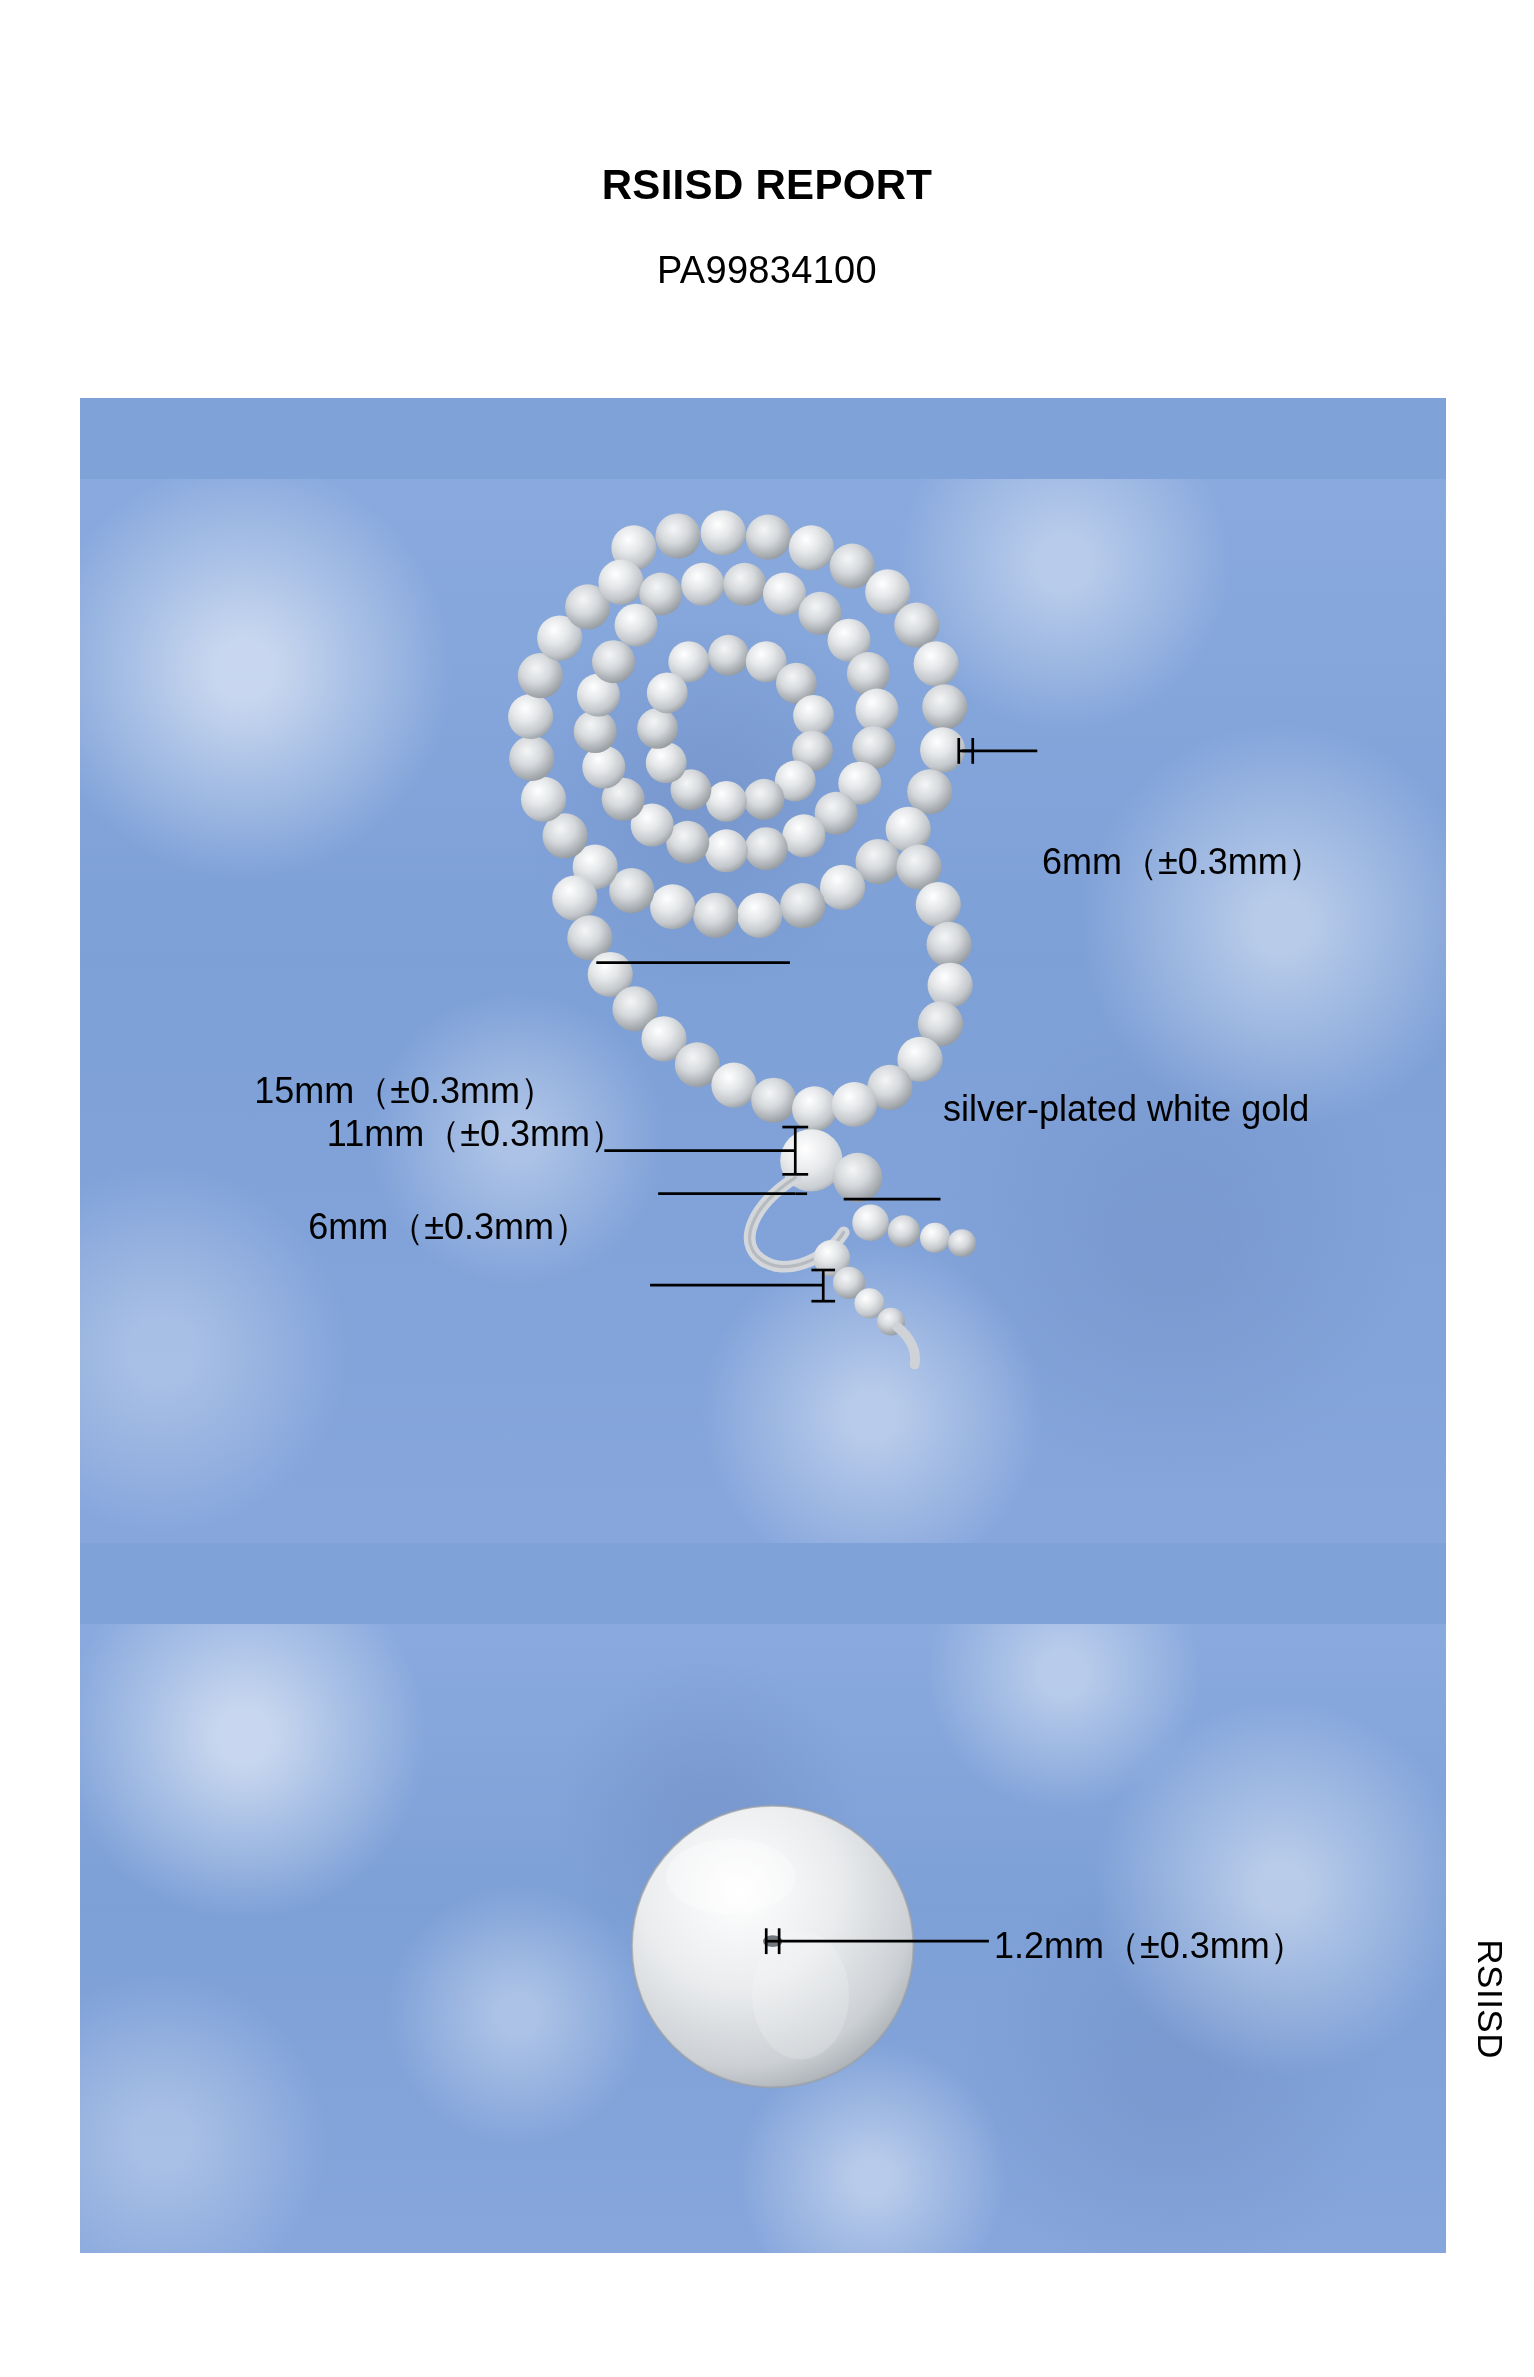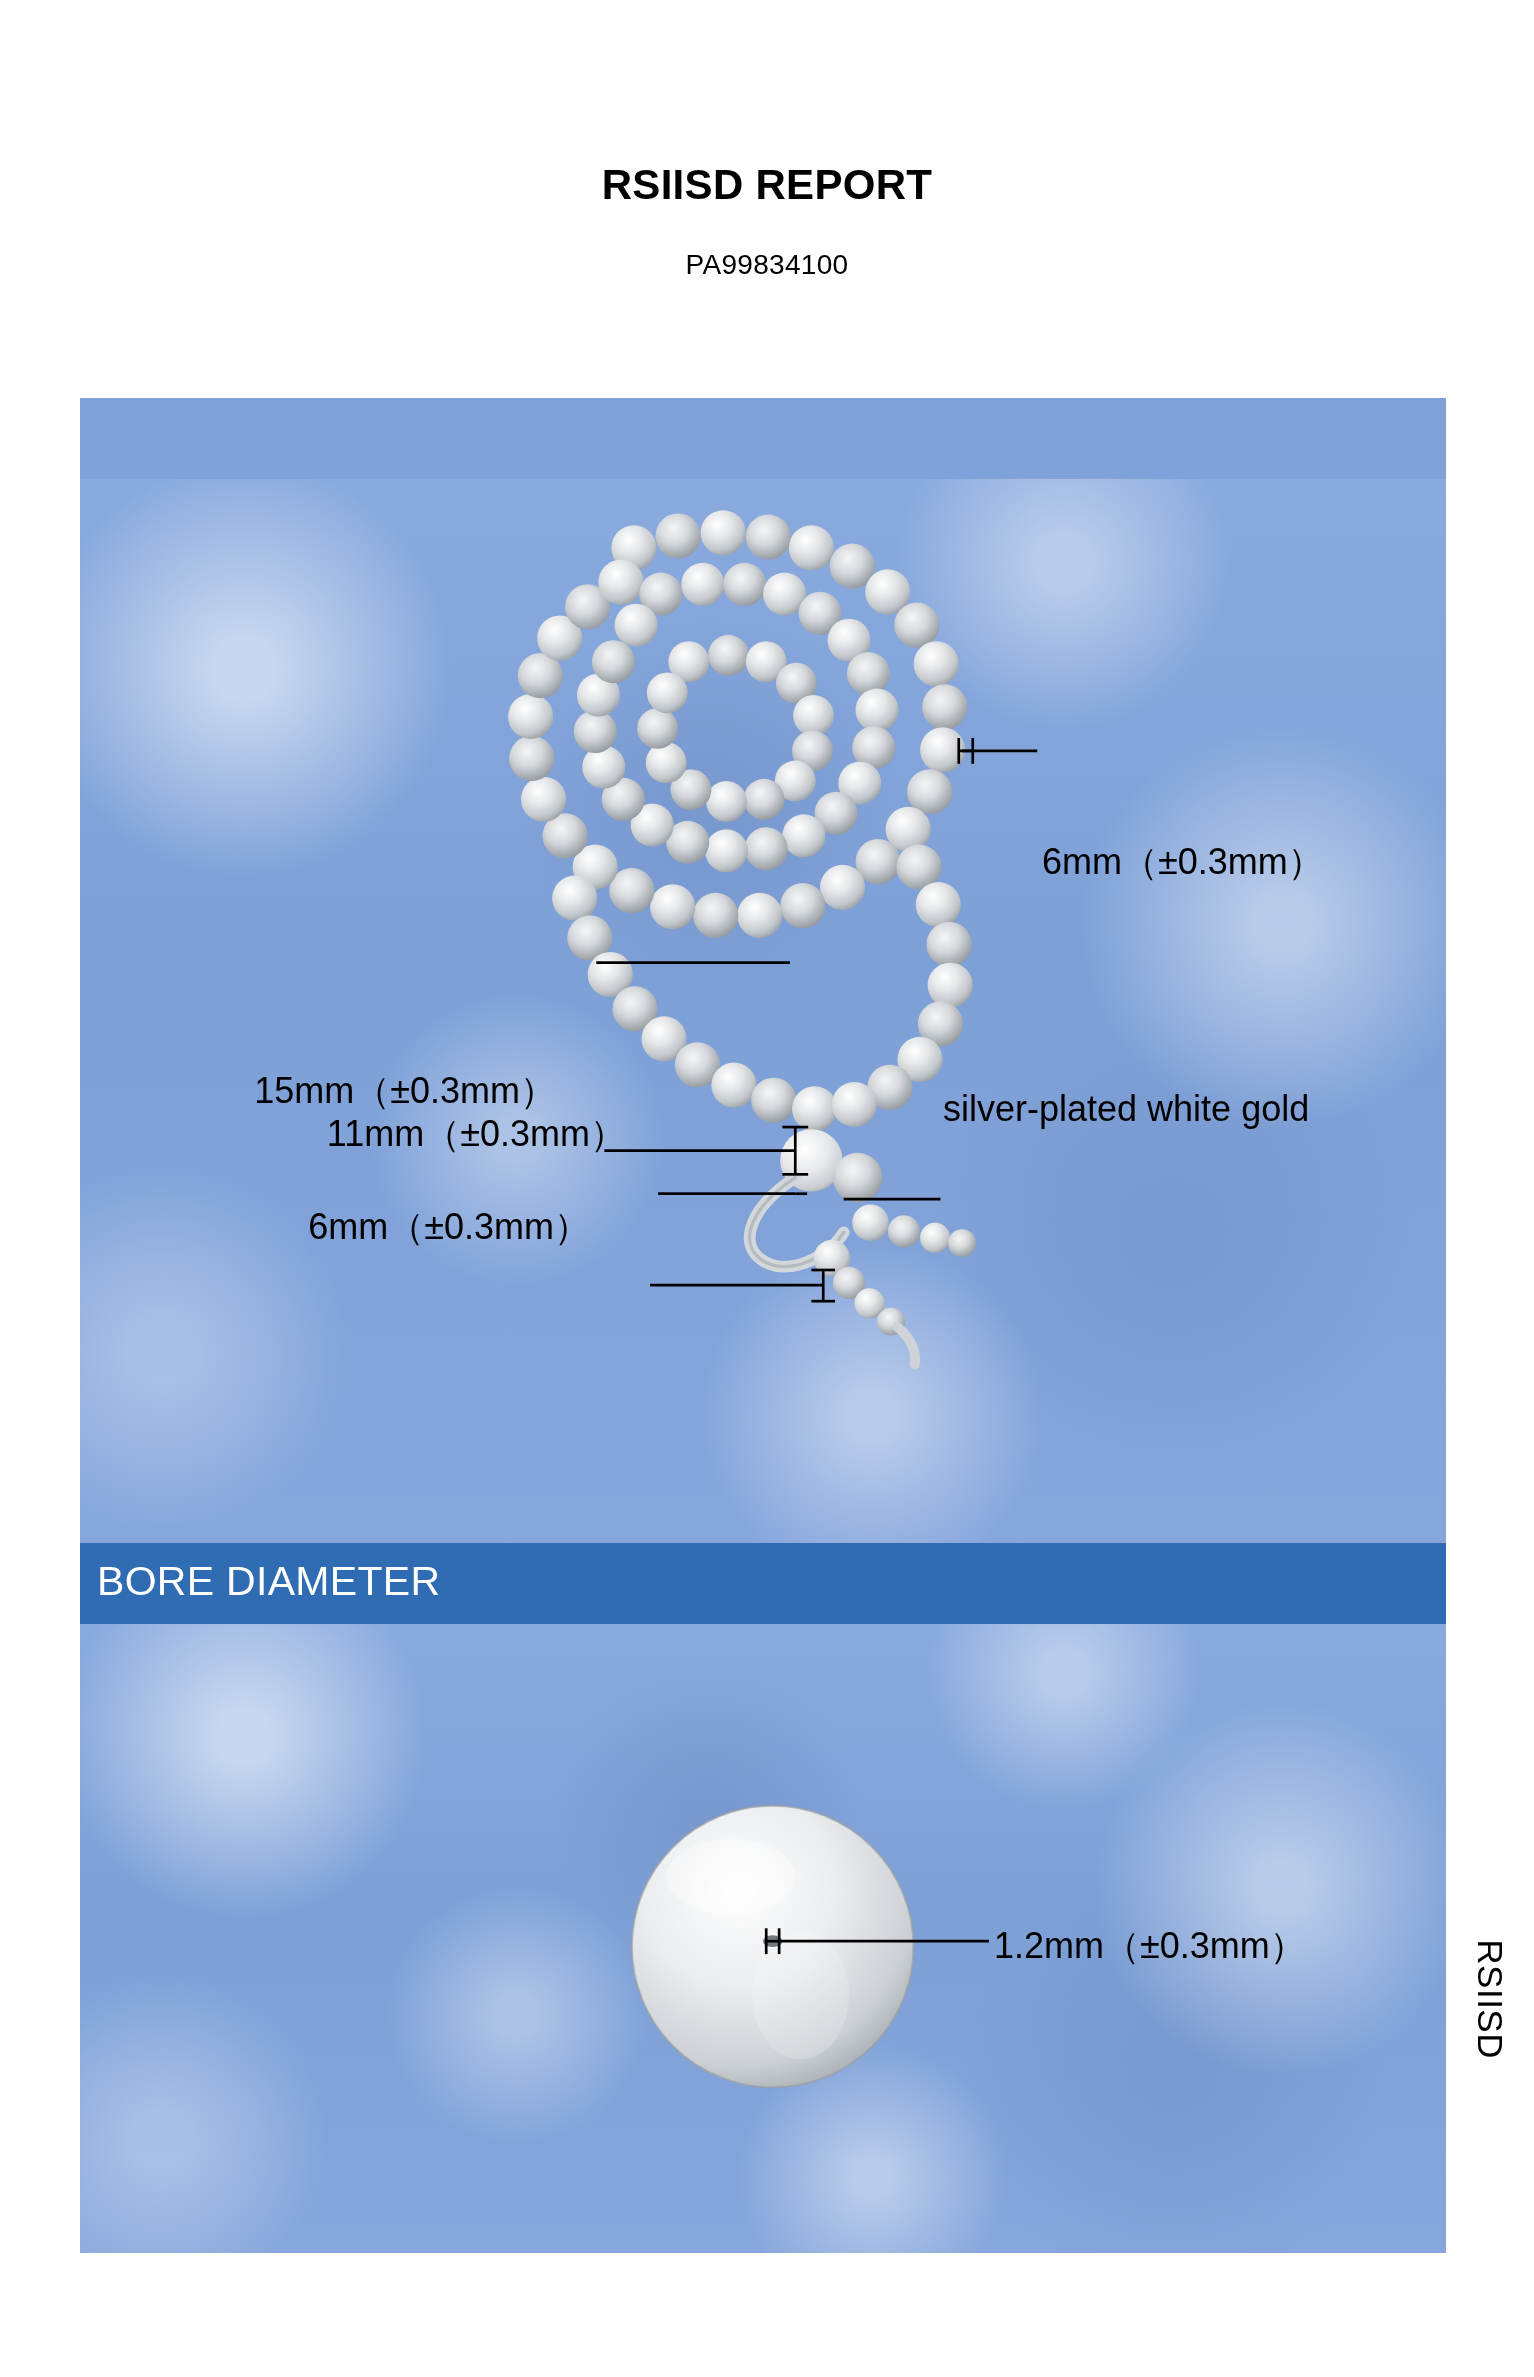--- a/index.html
+++ b/index.html
@@ -25,21 +25,21 @@
     text-align: center;
   }
   .report-title {
     margin-top: 161px;
     font-size: 42px;
     font-weight: bold;
     letter-spacing: 0.3px;
   }
   .report-number {
     margin-top: 40px;
-    font-size: 28px;
+    font-size: 38px;
     font-weight: normal;
     letter-spacing: 0.3px;
   }
 
   
   .panel {
     position: absolute;
     left: 80px;
     width: 1366px;
     background: #7fa2d8;
@@ -318,23 +318,20 @@
 
     <div class="callout leftal" style="right: 820px; top: 631px;">11mm（±0.3mm）</div>
 
     <div class="callout right" style="left: 863px; top: 609px;">silver-plated white gold</div>
 
     <div class="callout leftal" style="right: 856px; top: 724px;">6mm（±0.3mm）</div>
   </div>
 </div>
 
 <div class="panel" id="bore-panel">
-  <div class="panel-header">
-    <div class="panel-header-label">BORE DIAMETER</div>
-  </div>
   <div class="panel-body">
     <div class="texture"></div>
 
     <svg class="art" viewBox="0 0 2540 1170" preserveAspectRatio="none">
       <defs>
         <radialGradient id="bigBead" cx="38%" cy="30%" r="78%">
           <stop offset="0%" stop-color="#ffffff"></stop>
           <stop offset="45%" stop-color="#eaecee"></stop>
           <stop offset="80%" stop-color="#ccd0d4"></stop>
           <stop offset="100%" stop-color="#a0a6ac"></stop>

